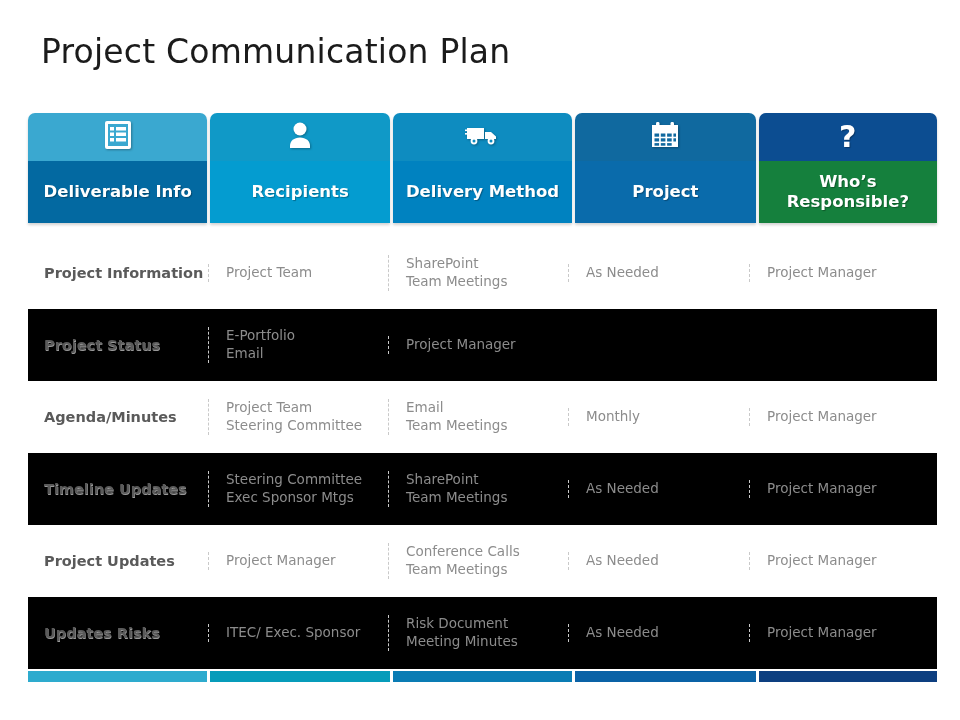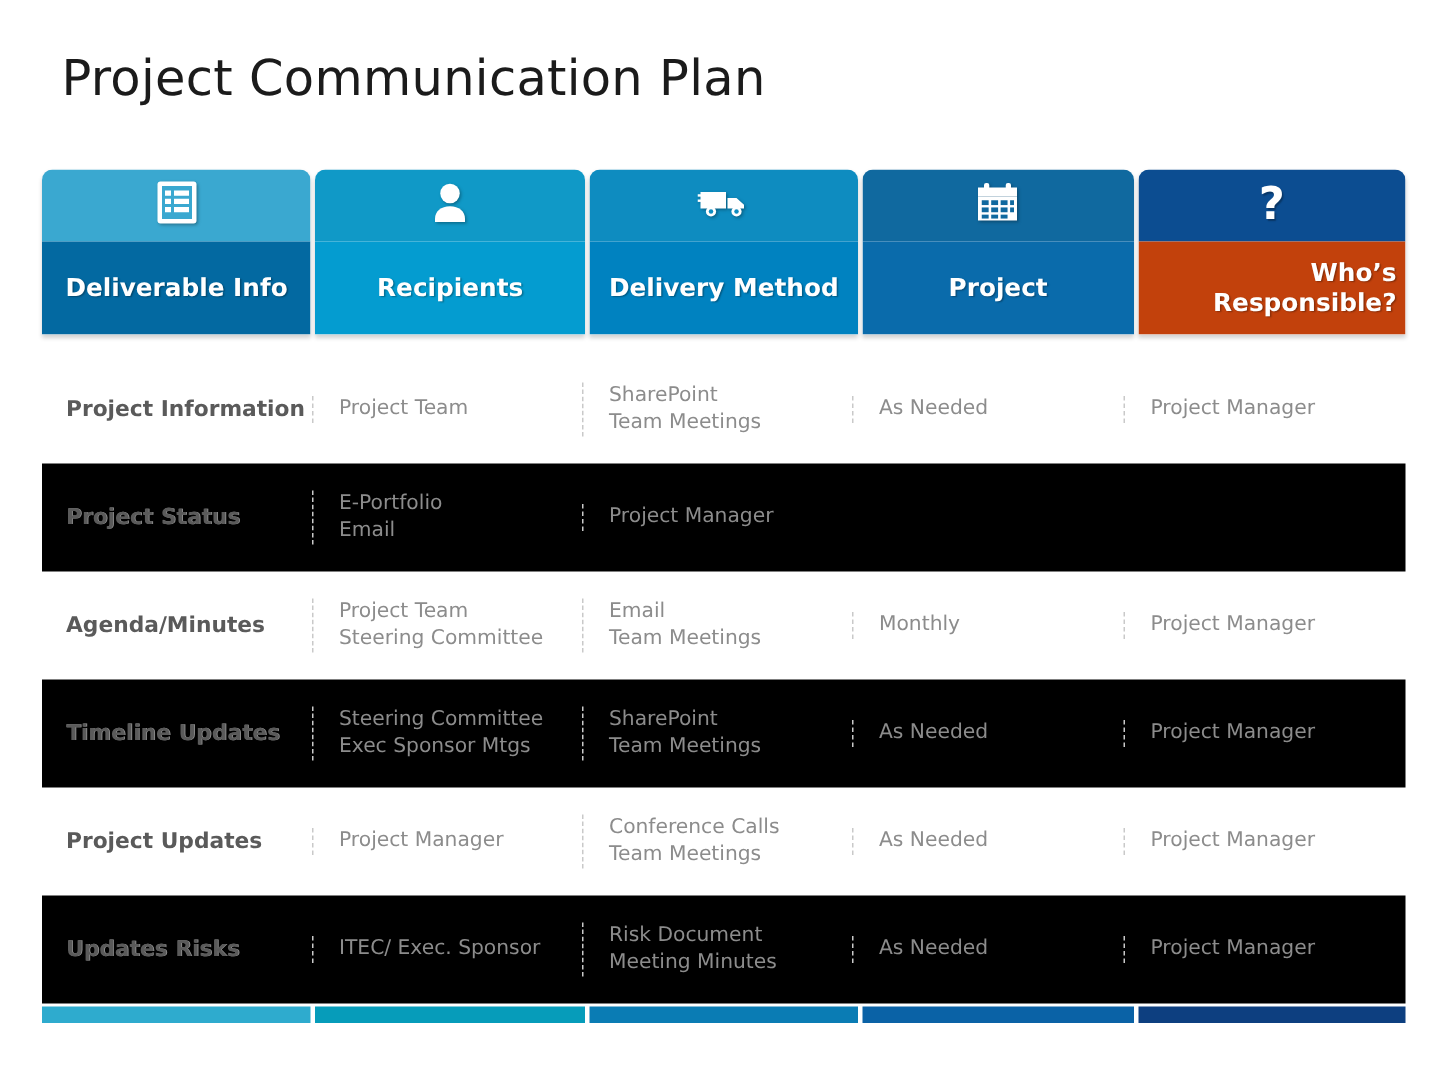--- a/index.html
+++ b/index.html
@@ -234,21 +234,21 @@
       </div>
       <div class="bot-band" style="background: rgb(10, 107, 171);">
         <span class="label">Project</span>
       </div>
     </div>
 
     <div class="hcell c4" id="h4">
       <div class="top-band" style="background: rgb(12, 77, 145);">
         <span class="hicon-q">?</span>
       </div>
-      <div class="bot-band" style="background: #c2410c; text-align: right;">
+      <div class="bot-band" style="background: #15803d;">
         <span class="label">Who’s Responsible?</span>
       </div>
     </div>
   </div>
 
   <div class="table" id="tbody">
       <div class="trow">
         <div class="tcell c0">
           <span class="label-cell">Project Information</span>
         </div>

